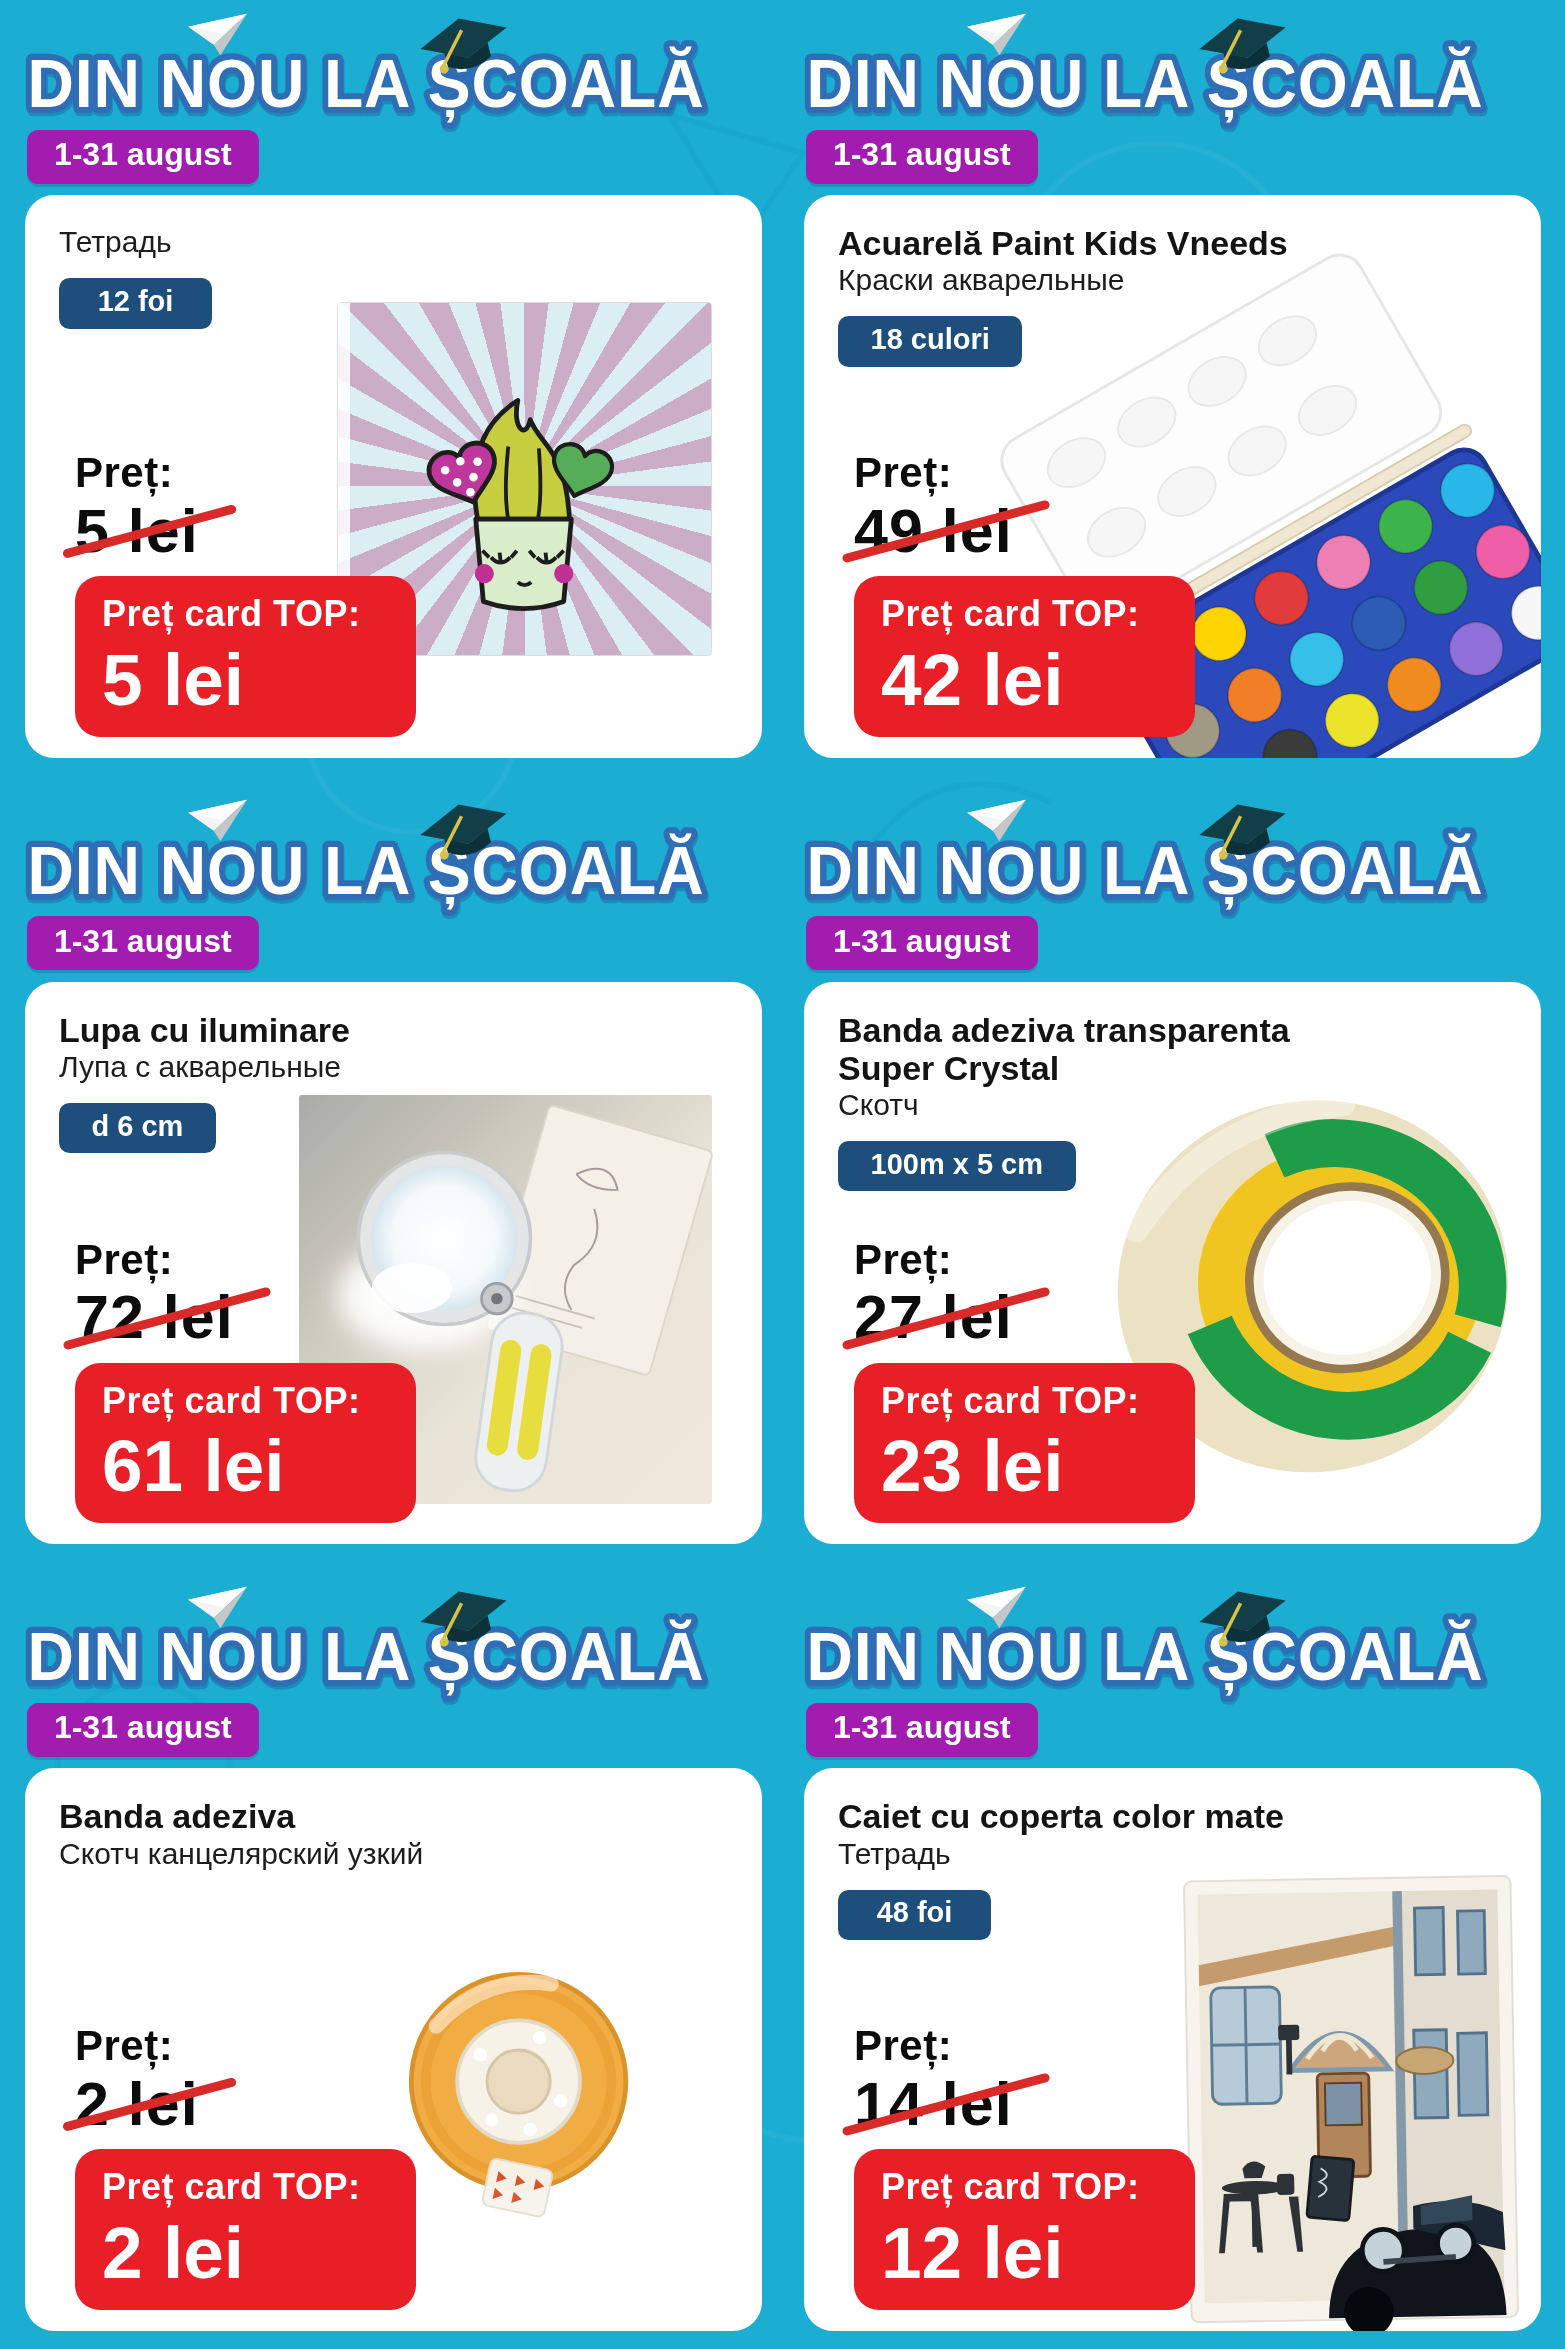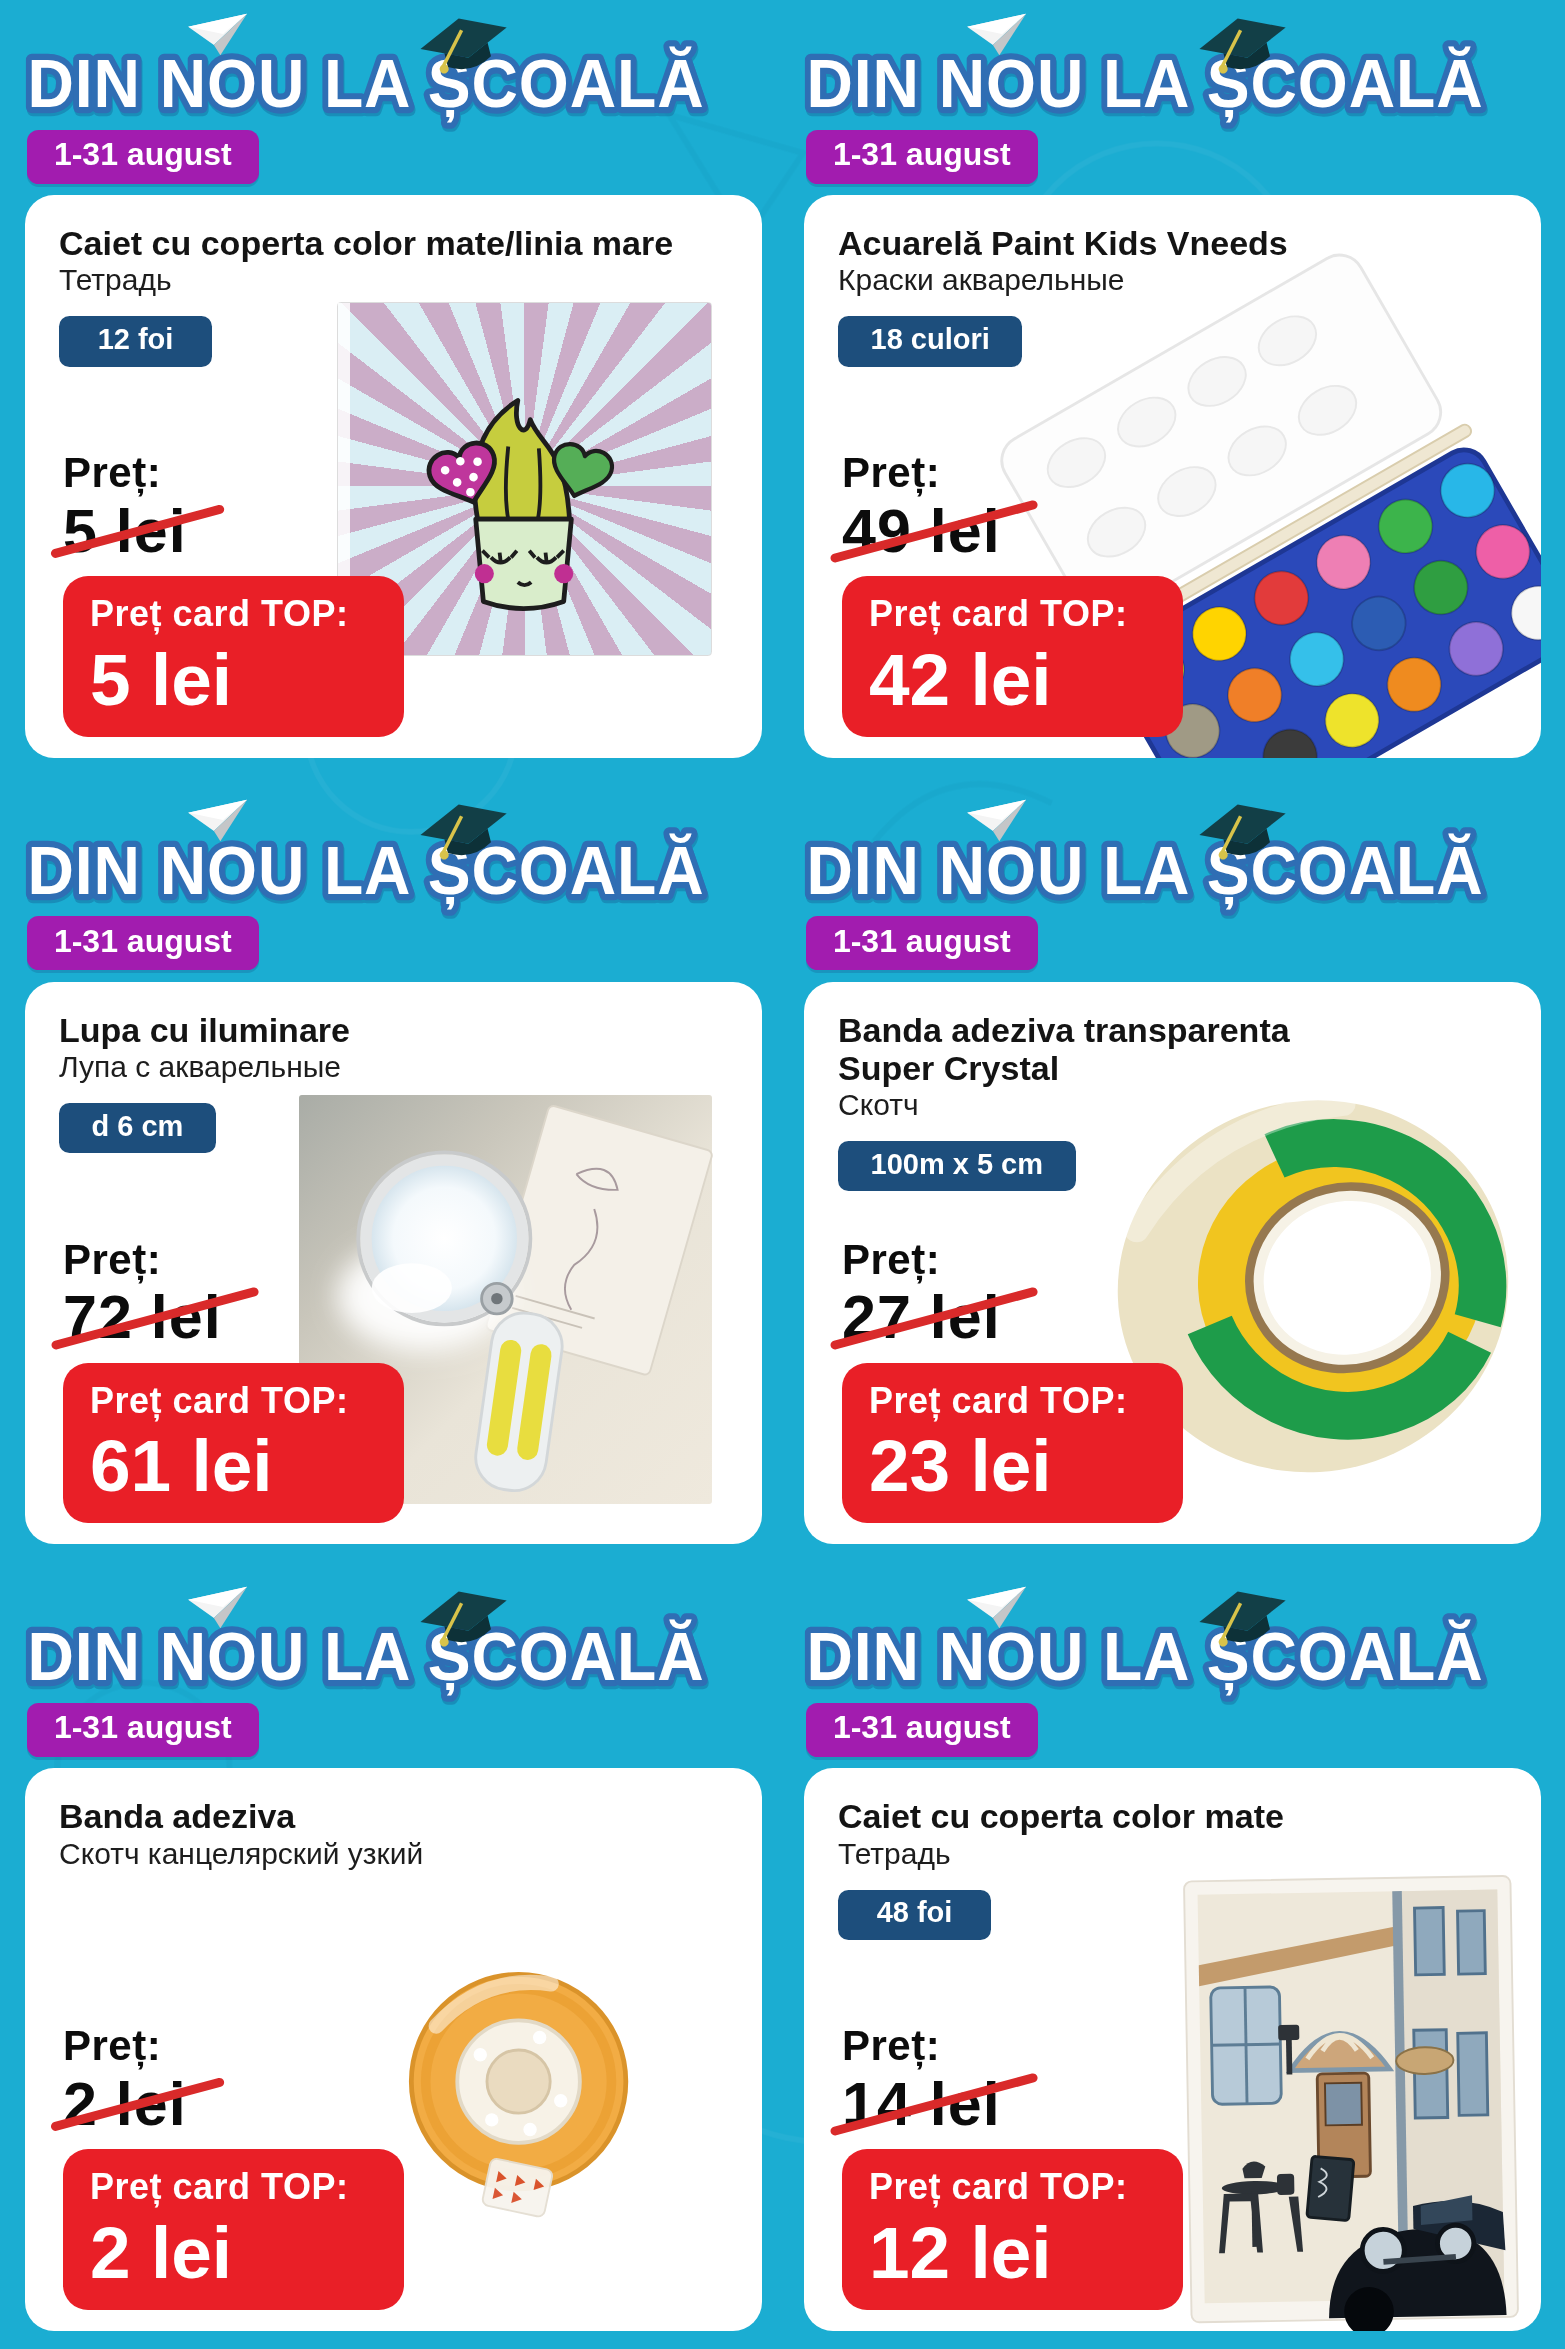--- a/index.html
+++ b/index.html
@@ -37,21 +37,21 @@
     padding:29px 34px;box-sizing:border-box;overflow:hidden;
   }
   .p-title{font-size:34px;font-weight:700;color:#141414;line-height:1.12;max-width:669px;margin:0}
   .block-4 .p-title{max-width:483px}
   .p-ru{font-size:30px;color:#1d1d1d;margin-top:1px}
   .spec{
     display:inline-block;margin-top:19px;background:#1d4e7c;color:#fff;
     font-size:29px;font-weight:700;padding:6.7px 32.5px 10.5px;border-radius:10.5px;
     min-width:88px;text-align:center;
   }
-  .price-zone{position:absolute;left:38px;bottom:21px;z-index:3}
+  .price-zone{position:absolute;left:50px;bottom:21px;z-index:3}
   .pret{font-size:42px;font-weight:800;color:#0c0c0c;letter-spacing:0.5px}
   .old{
     position:relative;display:inline-block;font-size:61px;font-weight:800;
     color:#0c0c0c;line-height:1.05;margin-top:1.9px;letter-spacing:1px;
   }
   .old .strike{
     position:absolute;left:-15.3px;width:calc(100% + 55px);top:44%;height:8.6px;
     border-radius:4.8px;background:#d92a2a;transform:rotate(-15deg);
   }
   .red-box{
@@ -111,21 +111,20 @@
         <g transform="rotate(-14 50 40)">
           <path d="M6 32 L50 12 L94 32 L50 52 Z" fill="#123f47"></path>
           <path d="M28 42 v14 q22 13 44 0 v-14 l-22 10 Z" fill="#0d3138"></path>
           <path d="M50 24 L24 54" stroke="#d8c34a" stroke-width="3.5" fill="none"></path>
           <circle cx="24" cy="57" r="4.5" fill="#d8c34a"></circle>
         </g>
       </svg>
       <div class="date-badge">1-31 august</div>
     </header>
     <article class="card">
-      <h2 class="p-title">Caiet cu coperta color mate/linia mare</h2>
       <div class="p-ru">Тетрадь</div>
       <div class="spec">12 foi</div>
       <div class="img img-cupcake">
         <svg viewBox="0 0 390 368">
           <g stroke="#1d1d1d" stroke-width="5" stroke-linejoin="round">
             <path d="M146 226 C132 150 162 118 188 102 C182 130 196 144 201 122 C212 150 238 152 242 226 Z" fill="#c6cd3e"></path>
             <path d="M178 150 C174 190 175 210 178 226 M210 152 C213 192 212 210 209 226" fill="none" stroke-width="4"></path>
             <g transform="translate(131 175) rotate(-18)">
               <path d="M0 -14 C-8 -31 -35 -25 -35 -5 C-35 12 -12 23 0 35 C12 23 35 12 35 -5 C35 -25 8 -31 0 -14 Z" fill="#bf369c"></path>
               <g fill="#ffffff" stroke="none">

